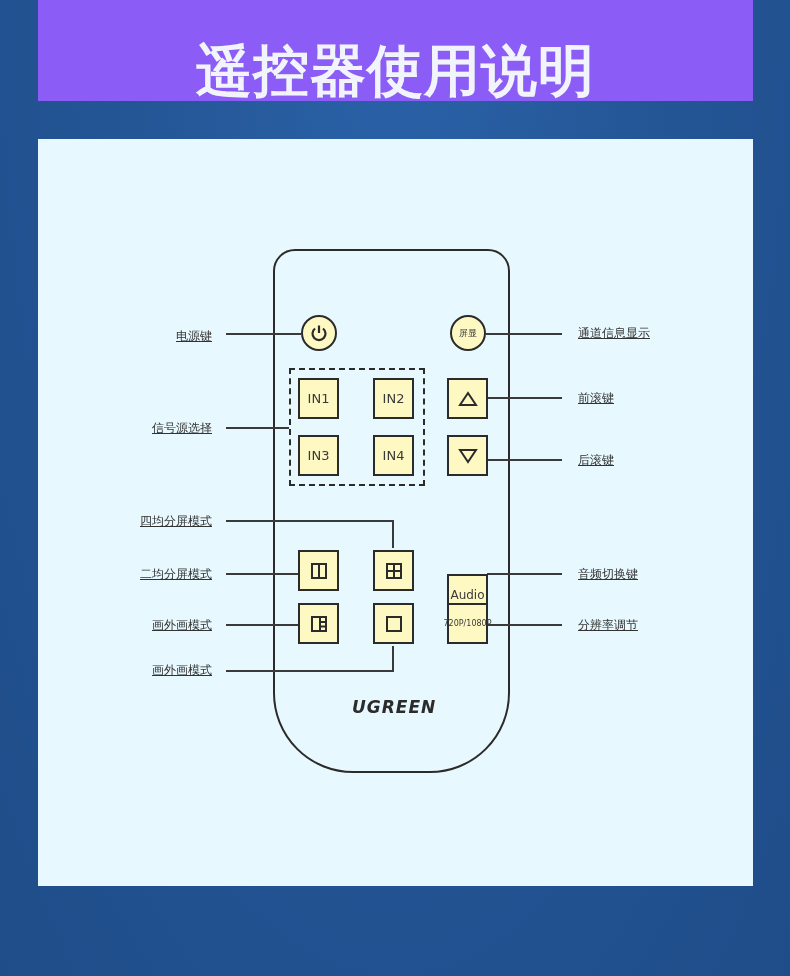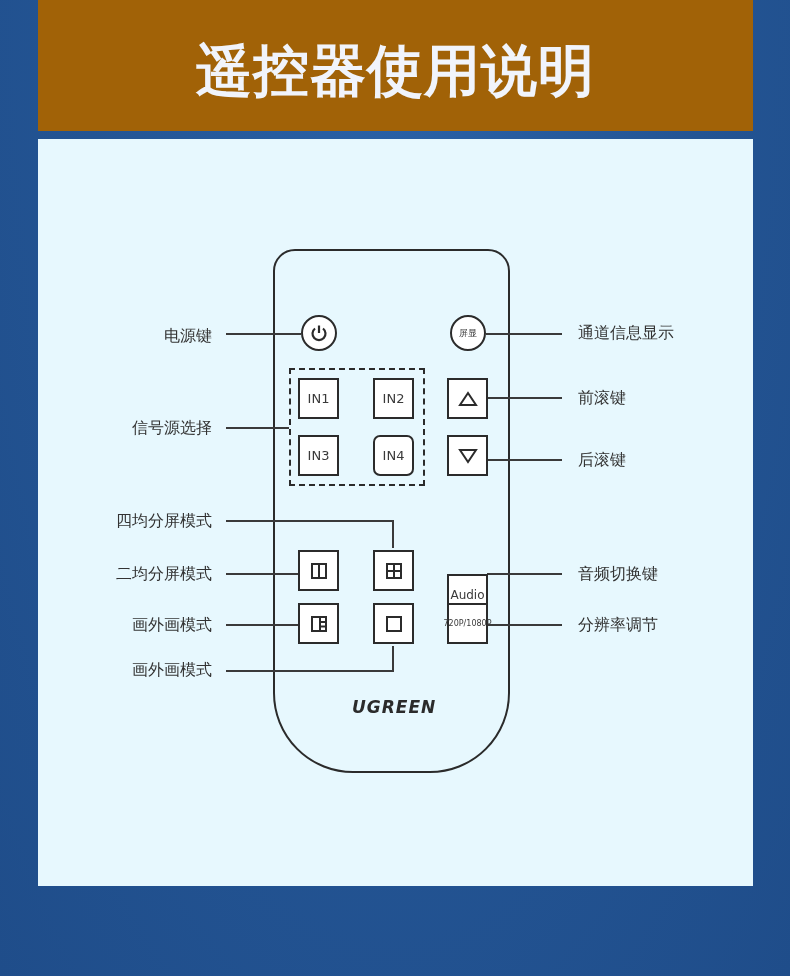--- a/index.html
+++ b/index.html
@@ -1,29 +1,29 @@
 <!DOCTYPE html>
 <html><head>
 <meta charset="utf-8">
 <style>
   html,body{margin:0;padding:0;}
   body{width:790px;height:976px;position:relative;overflow:hidden;
     background:#235493;font-family:"DejaVu Sans","Liberation Sans",sans-serif;}
   .bg-texture{position:absolute;inset:0;
     background:radial-gradient(ellipse at 50% 0%, #2a62a8 0%, #235493 55%, #1f4d8a 100%);}
-  .header{position:absolute;left:38px;top:0;width:715px;height:131px;background:#a16207;}
+  .header{position:absolute;left:38px;top:0;width:715px;height:101px;background:#8b5cf6;}
   .title{position:absolute;left:0;right:0;top:36px;text-align:center;color:#f1f4fb;
     font-size:56px;font-weight:bold;letter-spacing:1px;line-height:70px;}
   .panel{position:absolute;left:38px;top:139px;width:715px;height:747px;background:#e7f8fe;}
   .remote{position:absolute;left:273px;top:249px;width:237px;height:524px;
     border:2.5px solid #2b2b2b;border-radius:22px 22px 80px 80px;box-sizing:border-box;}
   .line{position:absolute;background:#3a3a3a;}
-  .lbl{position:absolute;font-size:16px;color:#333;white-space:nowrap;line-height:24px;}
+  .lbl{position:absolute;font-size:12px;color:#333;white-space:nowrap;line-height:24px;text-decoration:underline;}
   .lbl.left{text-align:right;width:200px;}
-  .btn{position:absolute;box-sizing:border-box;border:2.5px solid #2b2b2b;background:#ffffff;
+  .btn{position:absolute;box-sizing:border-box;border:2.5px solid #2b2b2b;background:#fef9c3;
     display:flex;align-items:center;justify-content:center;color:#3a3a3a;}
   .sq{width:41px;height:41px;font-size:13px;}
   .round{width:36px;height:36px;border-radius:50%;}
   .dash{position:absolute;left:289px;top:368px;width:136px;height:118px;border:2px dashed #2b2b2b;box-sizing:border-box;}
   .logo{position:absolute;left:352px;top:697px;font-size:17px;font-weight:bold;font-style:italic;
     color:#2b2b2b;letter-spacing:1px;}
   .small{font-size:8px;line-height:9px;text-align:center;}
 </style>
 </head>
 <body>
@@ -71,21 +71,21 @@
     <path d="M6 5.5 A6.5 6.5 0 1 0 14 5.5" fill="none" stroke="#2b2b2b" stroke-width="2.2"></path>
     <line x1="10" y1="2.5" x2="10" y2="10" stroke="#2b2b2b" stroke-width="2.2"></line>
   </svg>
 </div>
 <div class="btn round" style="left:450px;top:315px;font-size:9px;">屏显</div>
 
 <div class="dash"></div>
 <div class="btn sq" style="left:298px;top:378px;">IN1</div>
 <div class="btn sq" style="left:373px;top:378px;">IN2</div>
 <div class="btn sq" style="left:298px;top:435px;">IN3</div>
-<div class="btn sq" style="left:373px;top:435px;border-radius:7px;">IN4</div>
+<div class="btn sq" style="left:373px;top:435px;">IN4</div>
 
 <div class="btn sq" style="left:447px;top:378px;">
   <svg width="20" height="16" viewBox="0 0 20 16">
     <polygon points="10,2 18,14 2,14" fill="none" stroke="#2b2b2b" stroke-width="2"></polygon>
   </svg>
 </div>
 <div class="btn sq" style="left:447px;top:435px;">
   <svg width="20" height="16" viewBox="0 0 20 16">
     <polygon points="2,2 18,2 10,14" fill="none" stroke="#2b2b2b" stroke-width="2"></polygon>
   </svg>

